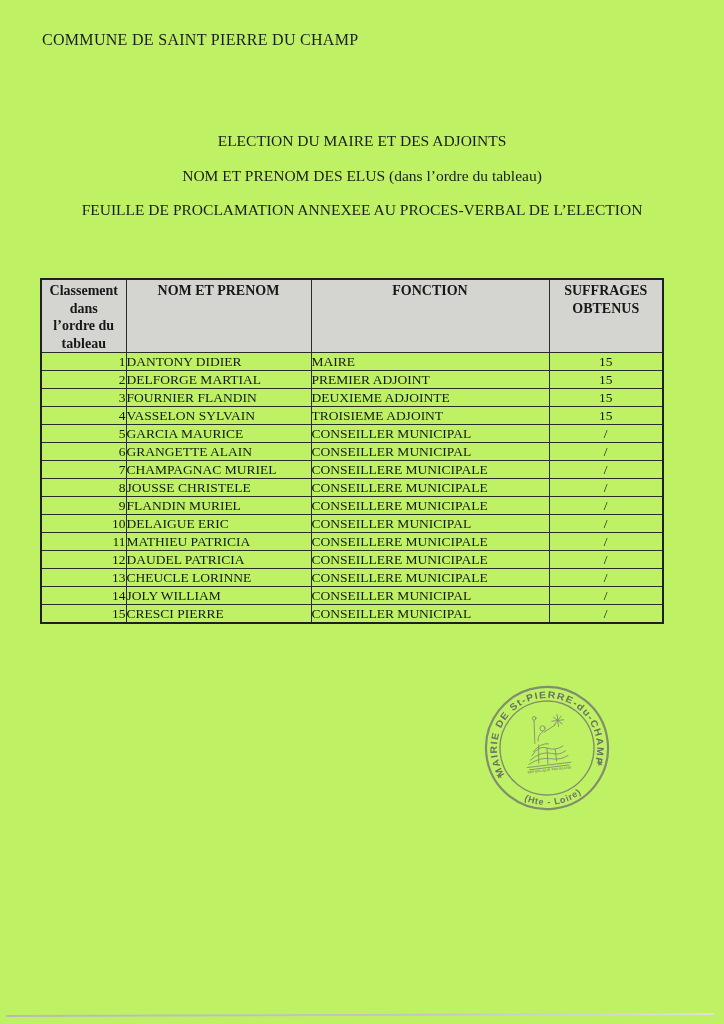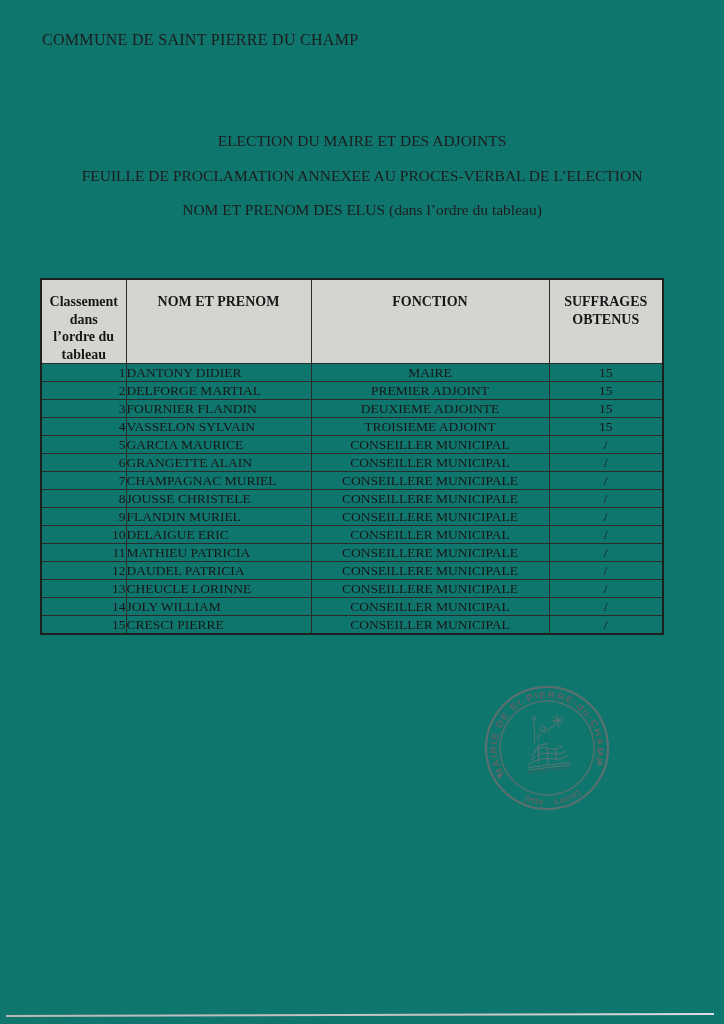--- a/index.html
+++ b/index.html
@@ -1,18 +1,18 @@
 <!DOCTYPE html>
 <html><head>
 <meta charset="utf-8">
 <style>
   html, body { margin:0; padding:0; background:#ffffff; }
   .page {
     position:relative; width:724px; height:1024px;
-    background:#0f766e; overflow:hidden;
+    background:#bef264; overflow:hidden;
     font-family:"Liberation Serif", serif; color:#1c1c1c;
   }
   .commune {
     position:absolute; left:42px; top:31px;
     font-size:16px; letter-spacing:0.3px; white-space:nowrap;
   }
   .titles {
     position:absolute; left:0; top:124px; width:724px;
     text-align:center; font-size:15.5px; line-height:34.5px;
   }
@@ -22,28 +22,28 @@
     border-collapse:collapse; table-layout:fixed;
     font-size:13.5px; color:#171717;
     border:2px solid #1f1f1f;
   }
   table.results th, table.results td {
     border:1px solid #2b2b2b; padding:0; overflow:hidden;
   }
   table.results thead tr { height:70px; background:#d4d4d1; }
   table.results th {
     font-weight:bold; vertical-align:top; text-align:center;
-    font-size:14px; line-height:17.5px; padding-top:13px; white-space:pre-line;
+    font-size:14px; line-height:17.5px; padding-top:2px; white-space:pre-line;
   }
   th.h-rank { font-size:13.5px; line-height:16.5px; }
   table.results tbody tr { height:17.3px; }
   table.results td { line-height:17px; white-space:nowrap; }
   td.c-rank { text-align:right; padding-right:7px; }
   td.c-name { padding-left:7px;margin-top:8px; }
-  td.c-role { padding-left:6px;text-align:center; }
+  td.c-role { padding-left:6px; }
   td.c-votes { text-align:center; }
   .stamp {
     position:absolute; left:481px; top:682px;
     opacity:0.9; filter:blur(0.25px);
   }
   .ring-txt {
     font-family:"Liberation Sans", sans-serif; font-weight:bold;
     font-size:9.5px; fill:#626262; letter-spacing:1.1px;
   }
   .ring-txt2 {
@@ -66,22 +66,22 @@
 </style>
 </head>
 <body>
 
 <div class="page">
 
   <div class="commune">COMMUNE DE SAINT PIERRE DU CHAMP</div>
 
   <div class="titles">
     <div>ELECTION DU MAIRE ET DES ADJOINTS</div>
+    <div>NOM ET PRENOM DES ELUS (dans l’ordre du tableau)</div>
     <div>FEUILLE DE PROCLAMATION ANNEXEE AU PROCES-VERBAL DE L’ELECTION</div>
-    <div>NOM ET PRENOM DES ELUS (dans l’ordre du tableau)</div>
   </div>
 
   <table class="results">
     <colgroup>
       <col style="width:85px">
         <col style="width:185px">
         <col style="width:238px">
         <col style="width:114px">
     </colgroup>
     <thead>

